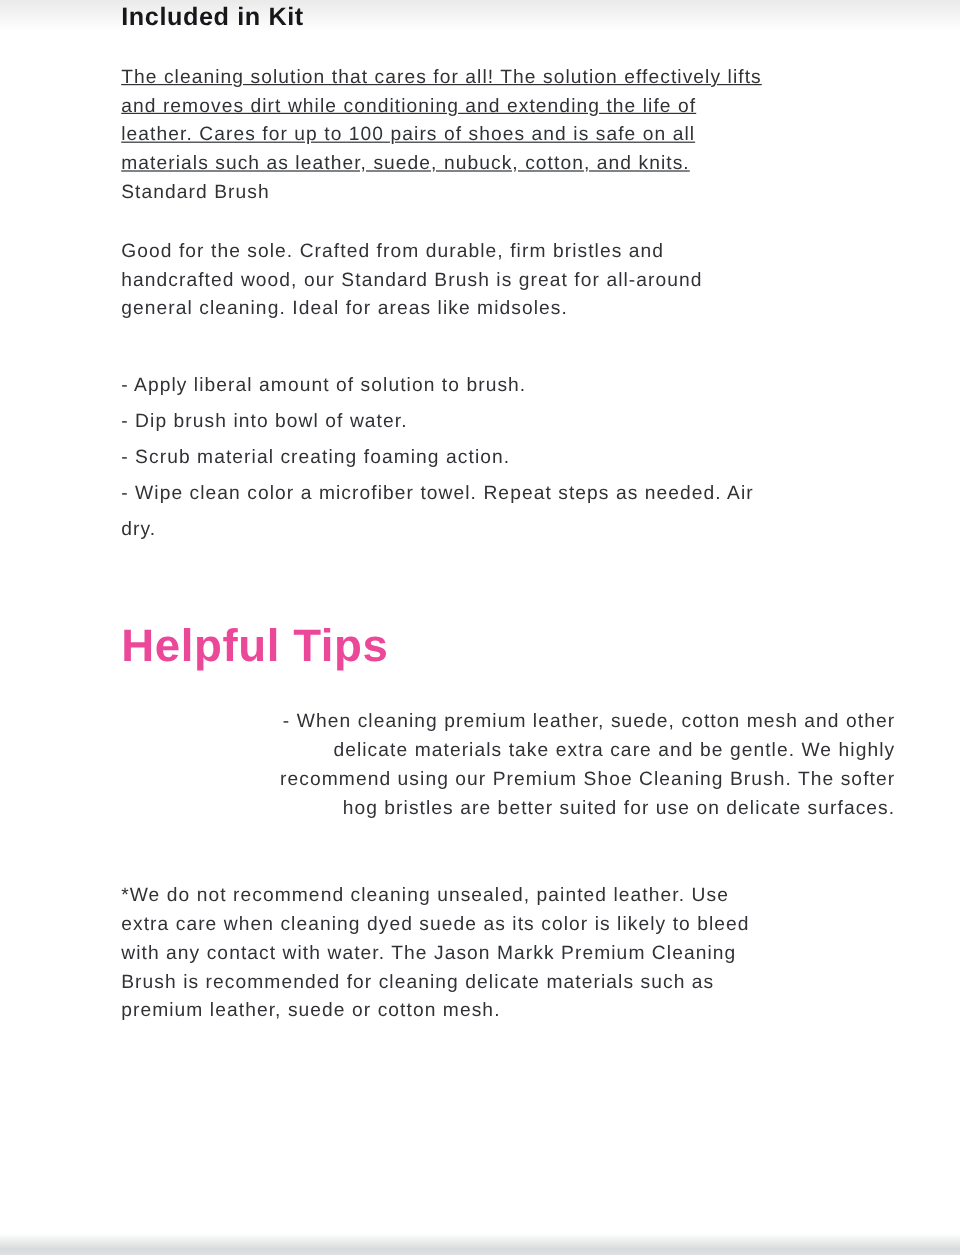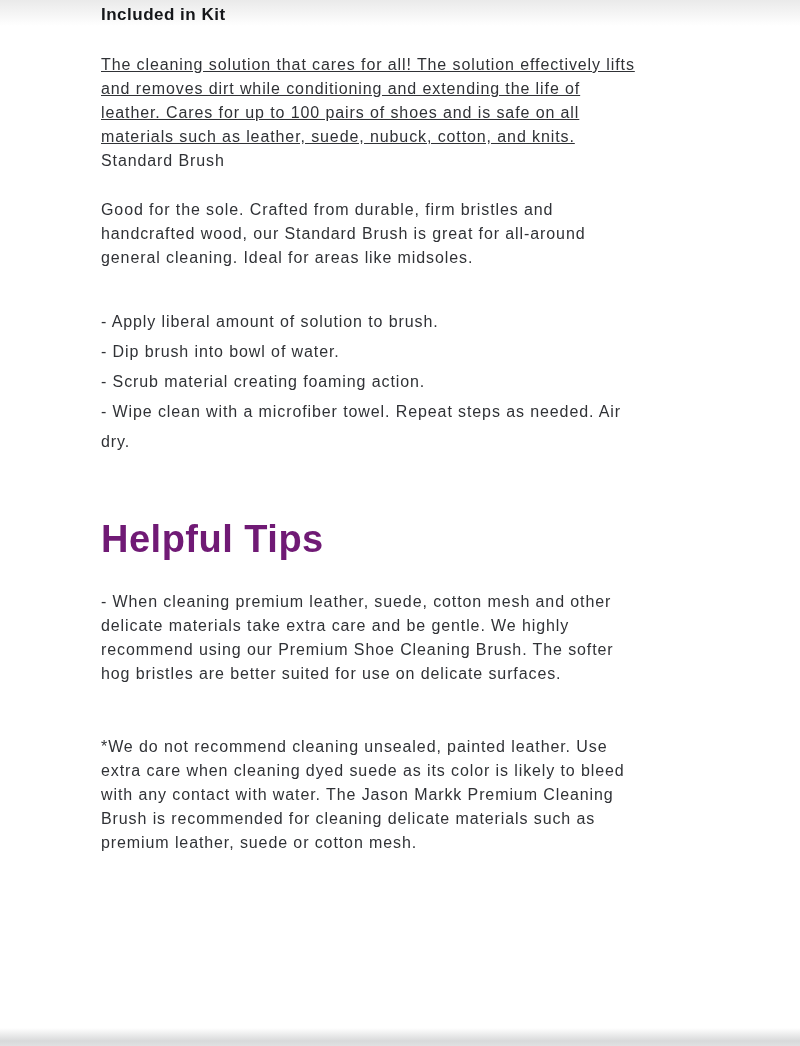--- a/index.html
+++ b/index.html
@@ -27,21 +27,21 @@
     pointer-events: none;
   }
   .content {
     position: absolute;
     top: 0; left: 101px;
     width: 645px;
     padding-top: 3px;
     color: #303236;
   }
   .kit-heading {
-    font-size: 17px;
+    font-size: 21px;
     font-weight: bold;
     line-height: 24px;
     letter-spacing: 0.5px;
     color: #15171a;
   }
   .body-text {
     font-size: 16px;
     line-height: 24px;
     letter-spacing: 0.9px;
     color: #303236;
@@ -66,23 +66,23 @@
     letter-spacing: 0.9px;
     color: #303236;
     white-space: pre-line;
   }
   .section-heading-large {
     margin-top: 60px;
     font-size: 38px;
     line-height: 44px;
     font-weight: bold;
     letter-spacing: 0.5px;
-    color: #701a75;
+    color: #ec4899;
   }
-  .tip-1 { margin-top: 29px; }
+  .tip-1 { margin-top: 29px; text-align: right; }
   .tip-2 { margin-top: 49px; }
 </style>
 </head>
 <body>
 
 <div class="edge-top"></div>
 
 <div class="content">
 
   <h4 class="kit-heading">Included in Kit</h4>
@@ -97,21 +97,21 @@
 
   <p class="body-text item-desc-2">Good for the sole. Crafted from durable, firm bristles and
 handcrafted wood, our Standard Brush is great for all-around
 general cleaning. Ideal for areas like midsoles.</p>
 
 
   <div class="steps">
       <div class="step">- Apply liberal amount of solution to brush.</div>
       <div class="step">- Dip brush into bowl of water.</div>
       <div class="step">- Scrub material creating foaming action.</div>
-      <div class="step">- Wipe clean with a microfiber towel. Repeat steps as needed. Air
+      <div class="step">- Wipe clean color a microfiber towel. Repeat steps as needed. Air
 dry.</div>
     </div>
 
   <h1 class="section-heading-large">Helpful Tips</h1>
 
   <p class="body-text tip-1">- When cleaning premium leather, suede, cotton mesh and other
 delicate materials take extra care and be gentle. We highly
 recommend using our Premium Shoe Cleaning Brush. The softer
 hog bristles are better suited for use on delicate surfaces.</p>
 

